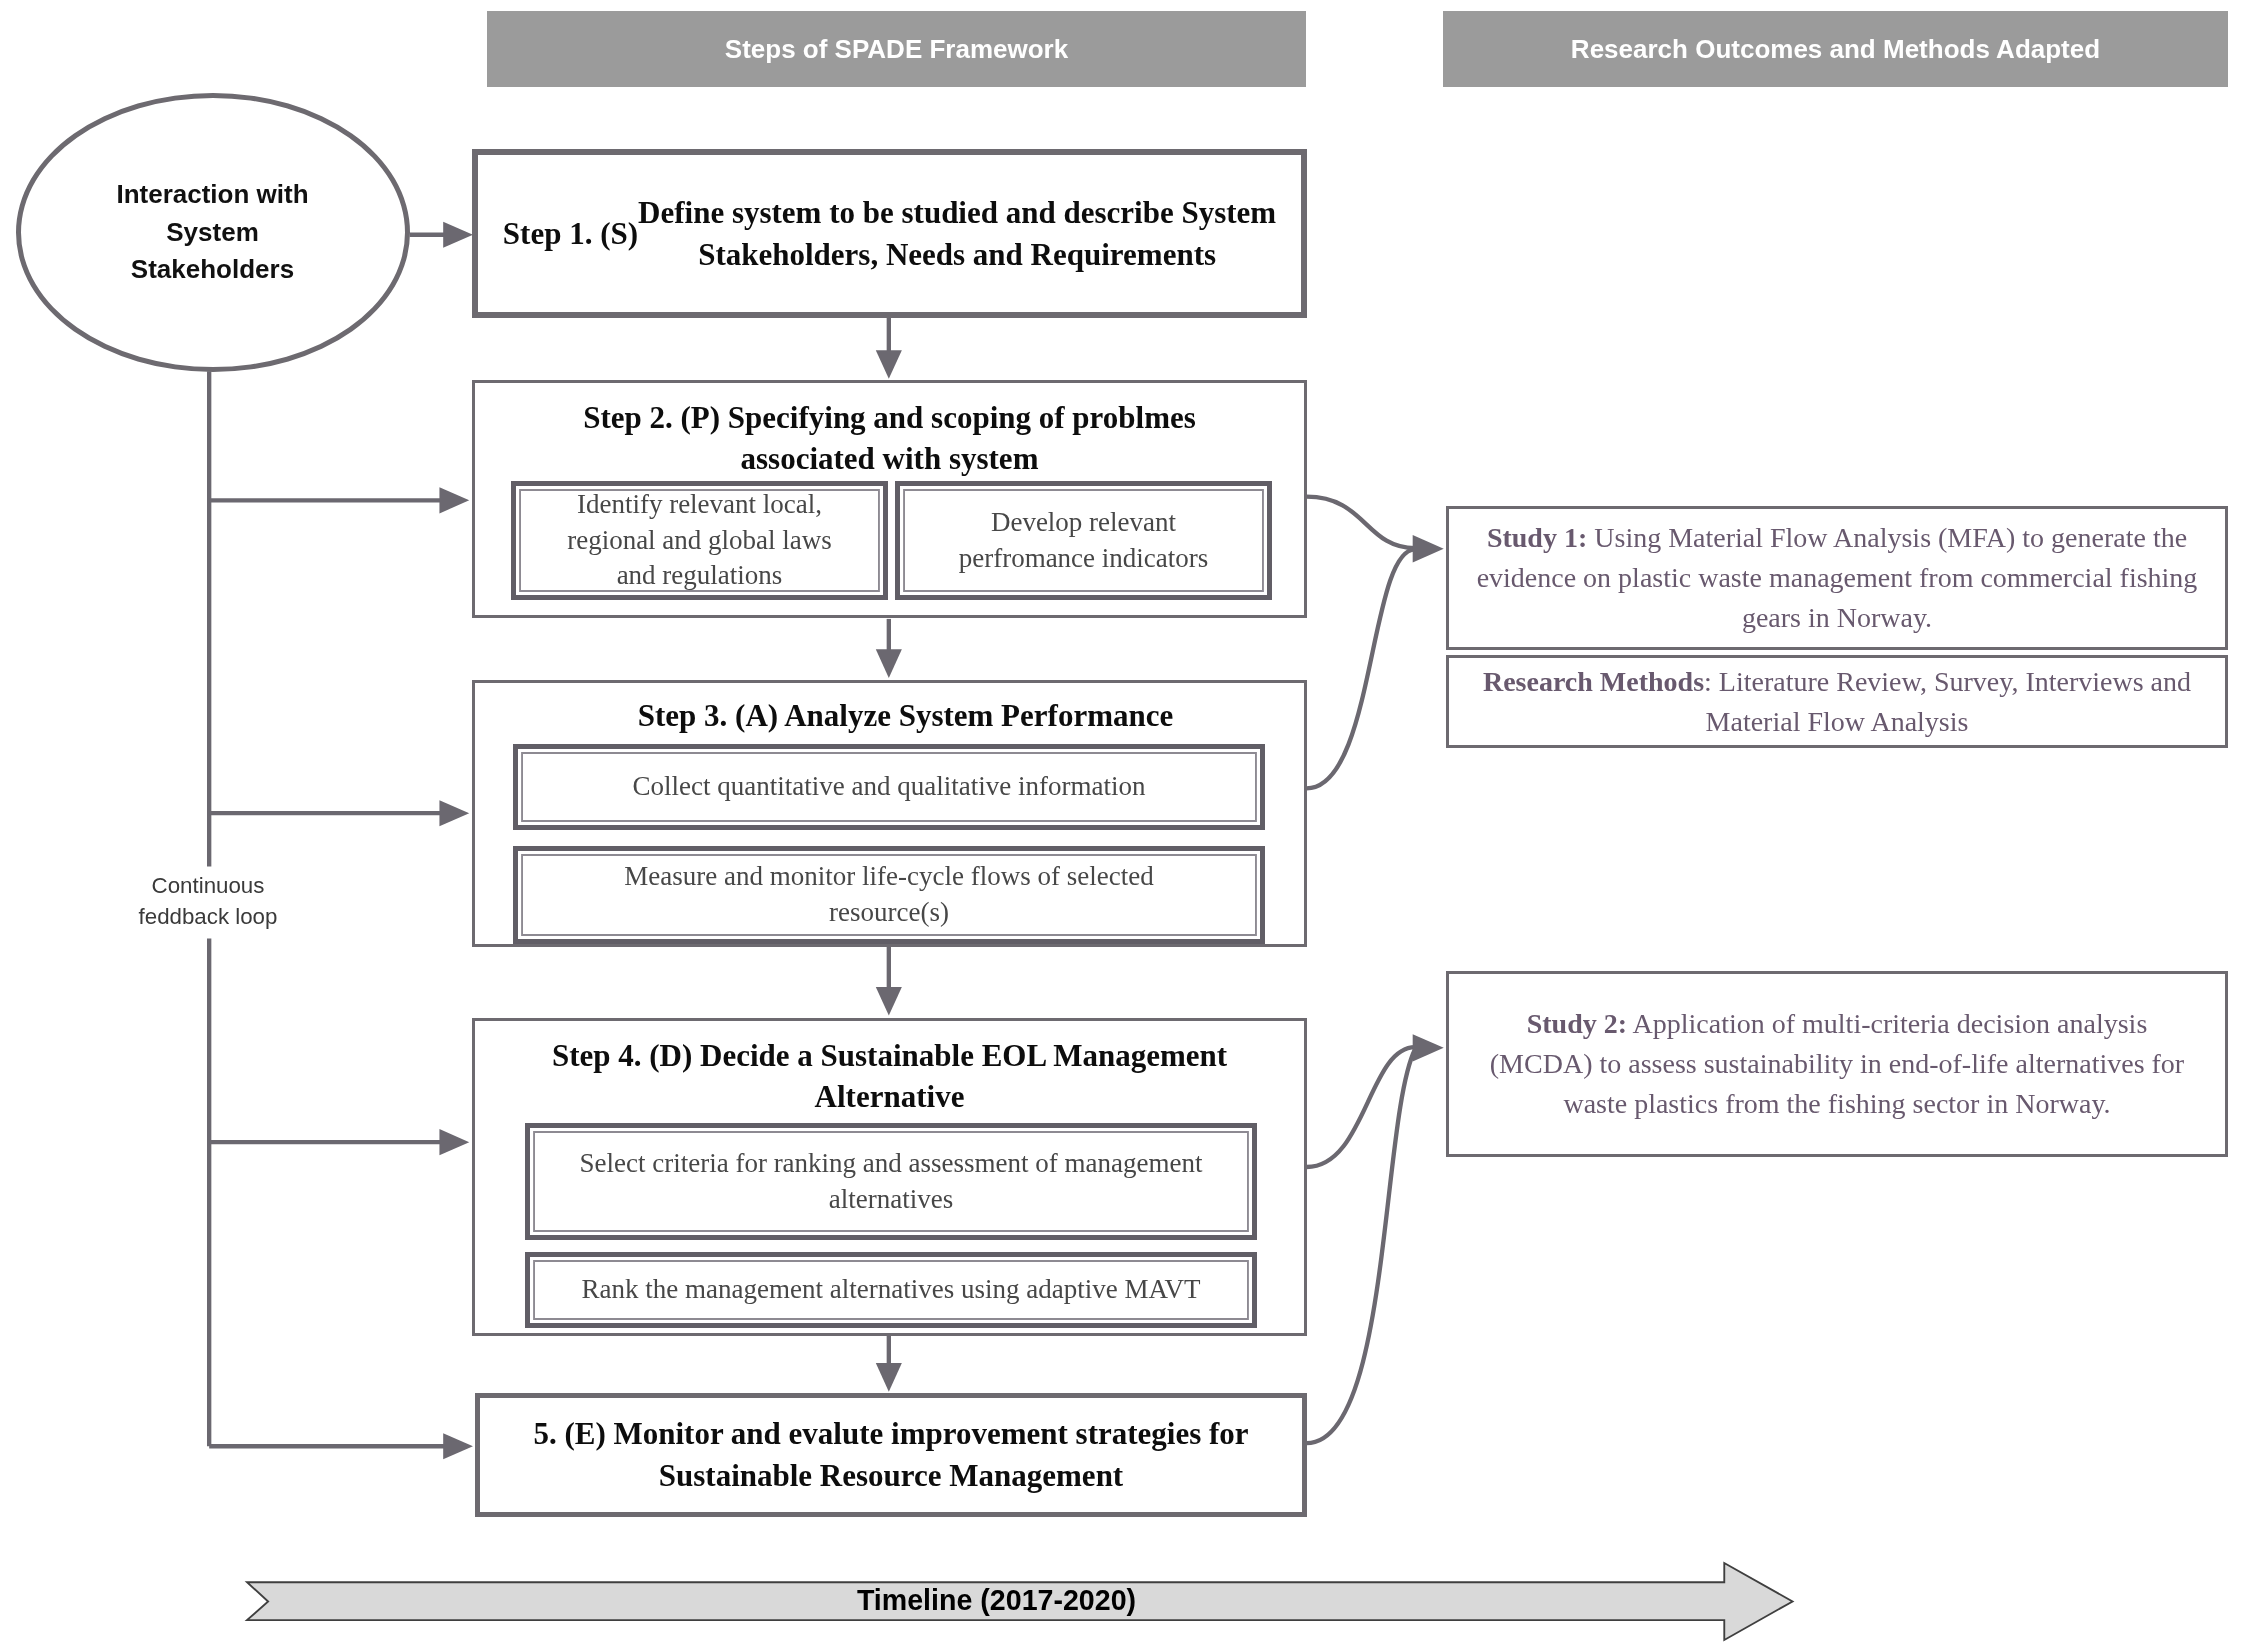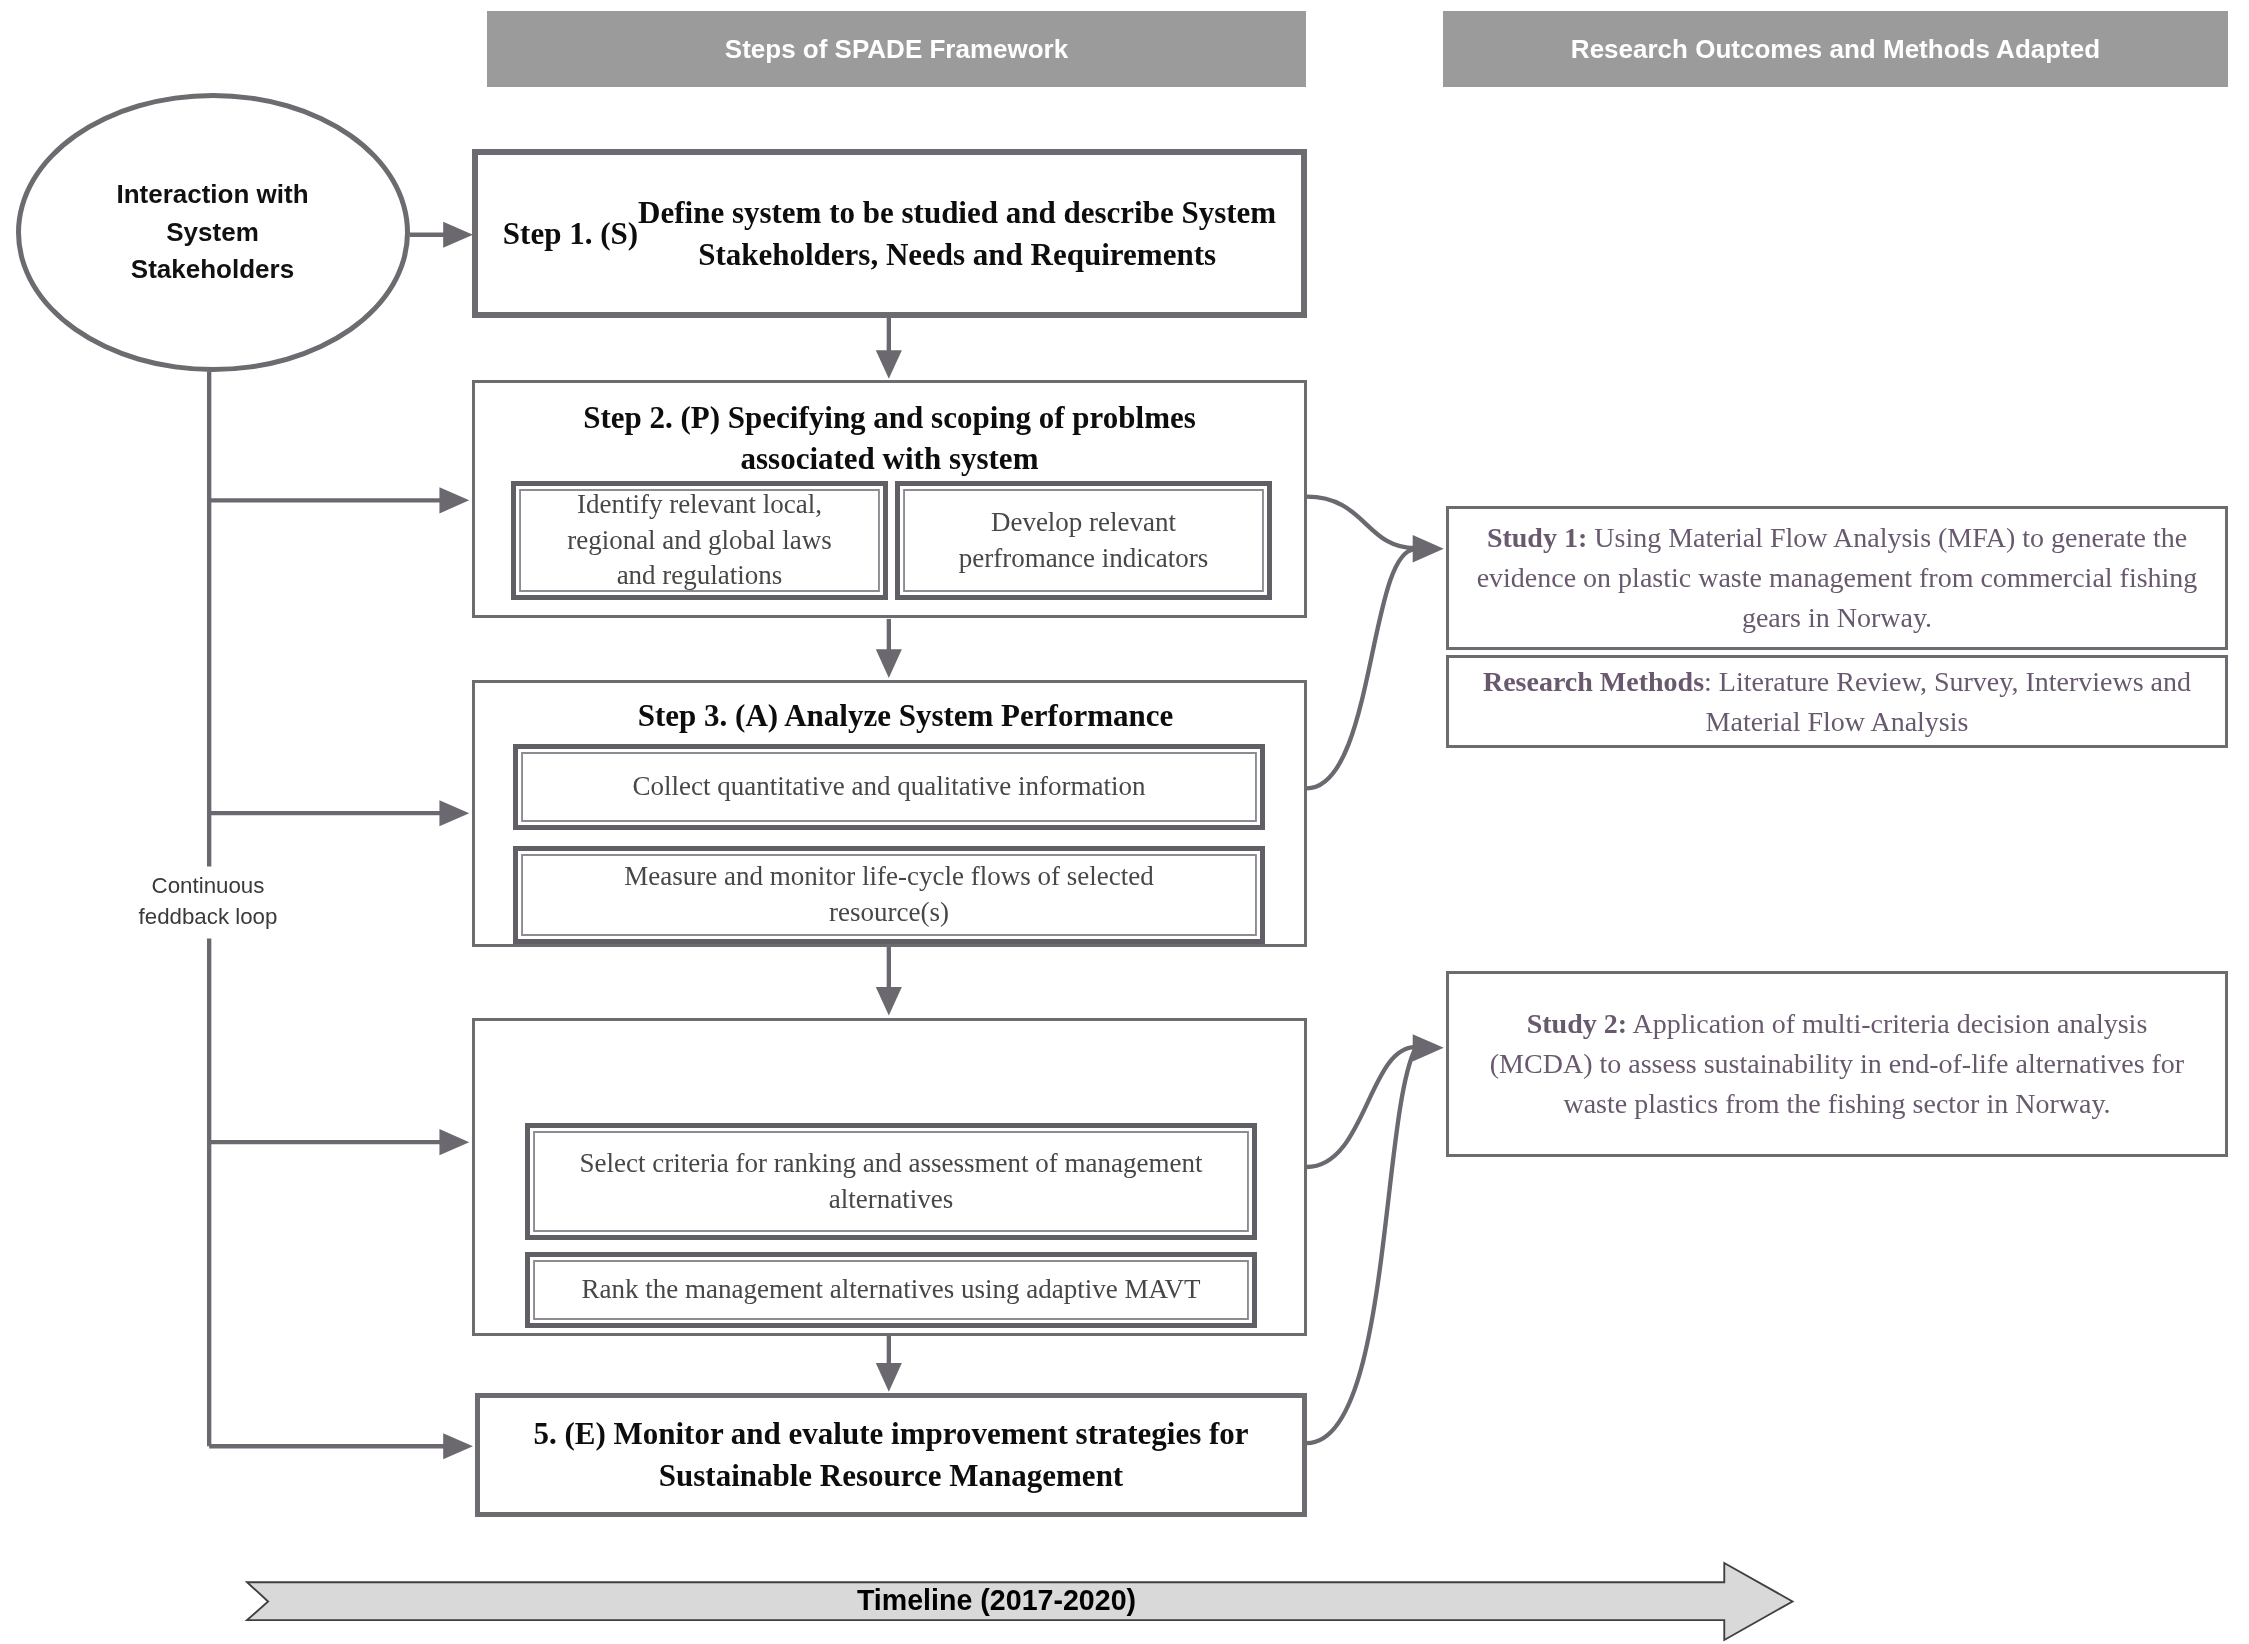--- a/index.html
+++ b/index.html
@@ -220,20 +220,22 @@
   </div>
 
   <div id="step3" class="abs stepbox">
     <p class="title">Step 3. (A) Analyze System Performance</p>
     <div id="step3-sub1" class="subbox">Collect quantitative and qualitative information</div>
     <div id="step3-sub2" class="subbox">Measure and monitor life-cycle flows of selected
 resource(s)</div>
   </div>
 
   <div id="step4" class="abs stepbox">
+    <p class="title">Step 4. (D) Decide a Sustainable EOL Management
+Alternative</p>
     <div id="step4-sub1" class="subbox">Select criteria for ranking and assessment of management
 alternatives</div>
     <div id="step4-sub2" class="subbox">Rank the management alternatives using adaptive MAVT</div>
   </div>
 
   <div id="step5" class="abs stepbox">
     <p class="title">5. (E) Monitor and evalute improvement strategies for
 Sustainable Resource Management</p>
   </div>
 

